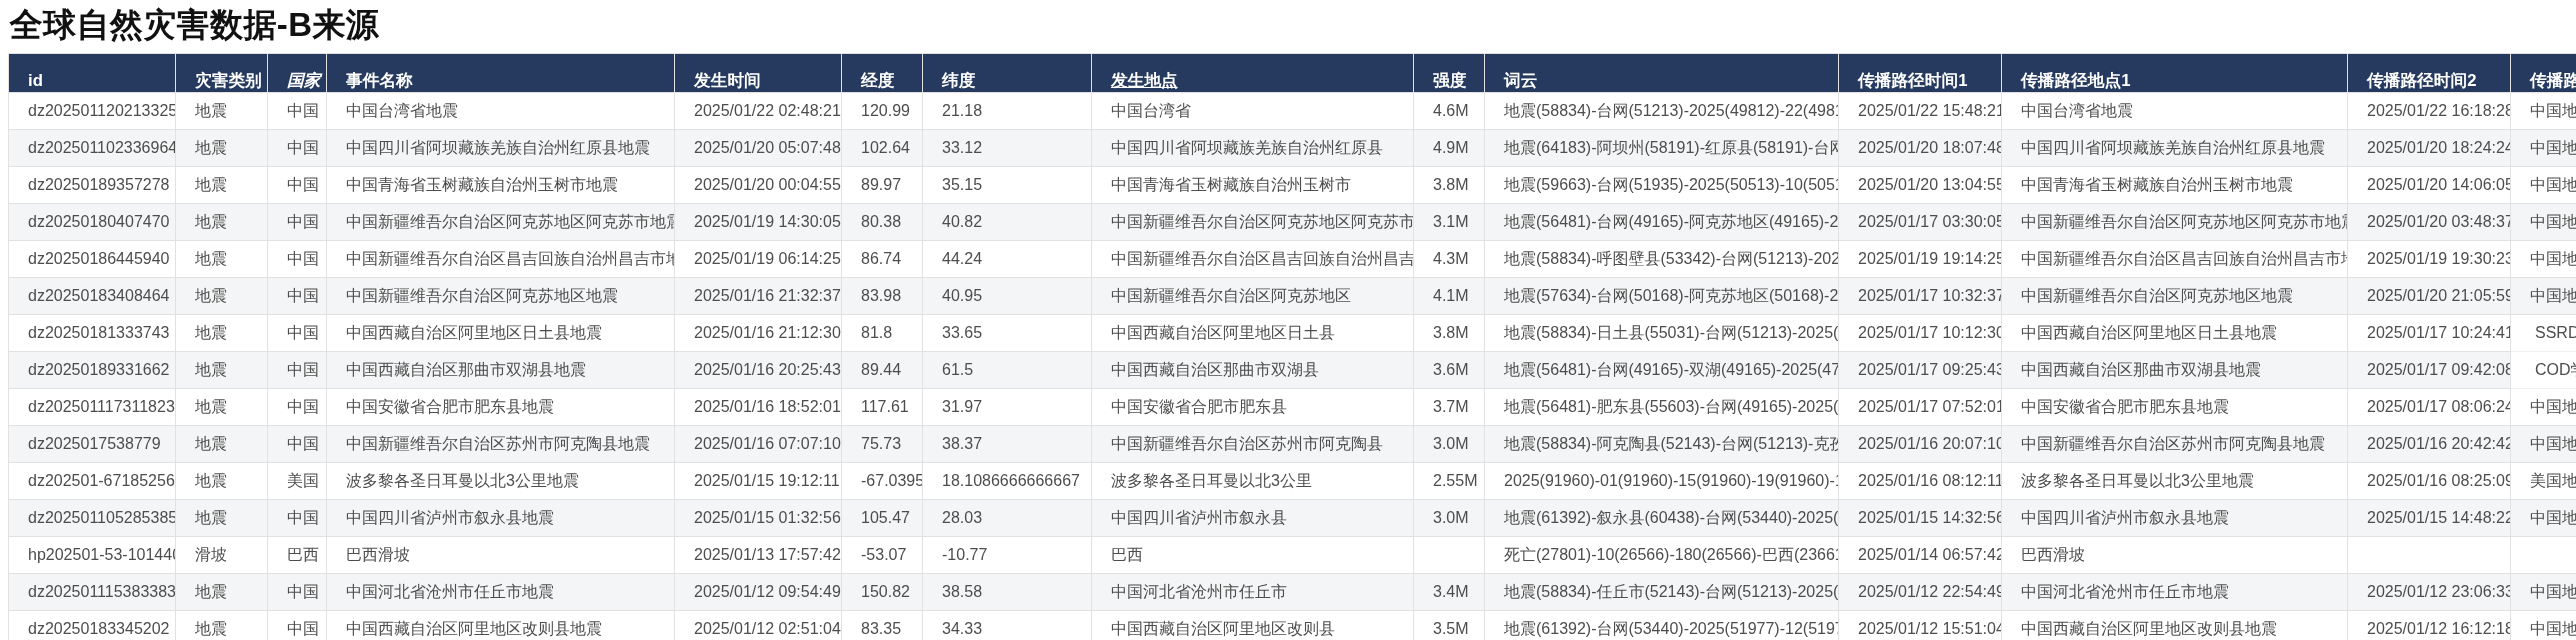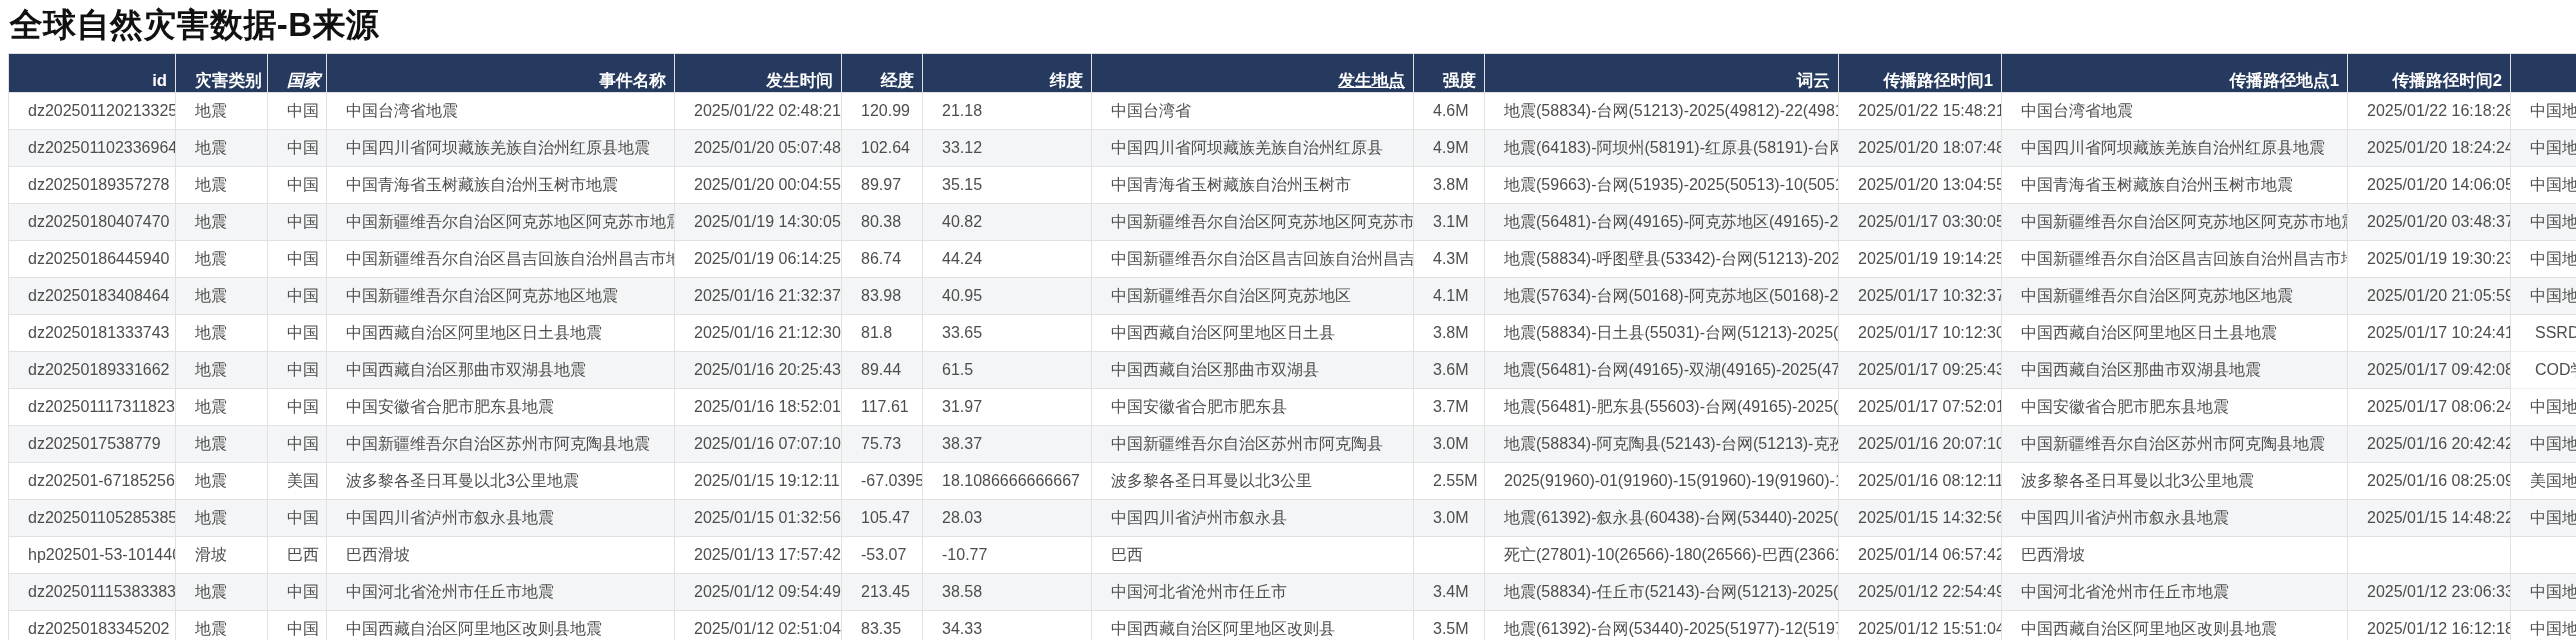--- a/index.html
+++ b/index.html
@@ -23,21 +23,21 @@
   }
   .table-wrap{
     position:absolute;left:8px;top:53px;
     width:2568px;height:587px;overflow:hidden;
   }
   table.data-table{
     table-layout:fixed;border-collapse:collapse;width:2741px;
   }
   .data-table th{
     height:38px;background:var(--header-bg);color:#ffffff;
-    font-size:16.7px;font-weight:700;text-align:right;
+    font-size:16.7px;font-weight:700;text-align:left;
     padding:15px 8px 0 19px;border:0.8px solid var(--border);
     white-space:nowrap;overflow:hidden;
   }
   .data-table td{
     height:37px;color:var(--text);font-size:16px;
     padding:0 8px 0 19px;border:0.8px solid var(--border);
     white-space:nowrap;overflow:hidden;background:#ffffff;
   }
   .data-table tr.alt td{background:var(--row-alt-bg);}
   .data-table td.cell-white{
@@ -281,21 +281,21 @@
           <td>巴西滑坡</td>
           <td></td>
           <td></td>
         </tr>
         <tr class="alt">
           <td>dz202501115383383</td>
           <td>地震</td>
           <td>中国</td>
           <td>中国河北省沧州市任丘市地震</td>
           <td>2025/01/12 09:54:49</td>
-          <td>213.45</td>
+          <td>150.82</td>
           <td>38.58</td>
           <td>中国河北省沧州市任丘市</td>
           <td>3.4M</td>
           <td>地震(58834)-任丘市(52143)-台网(51213)-2025(49...</td>
           <td>2025/01/12 22:54:49</td>
           <td>中国河北省沧州市任丘市地震</td>
           <td>2025/01/12 23:06:33</td>
           <td>中国地震</td>
         </tr>
         <tr>

